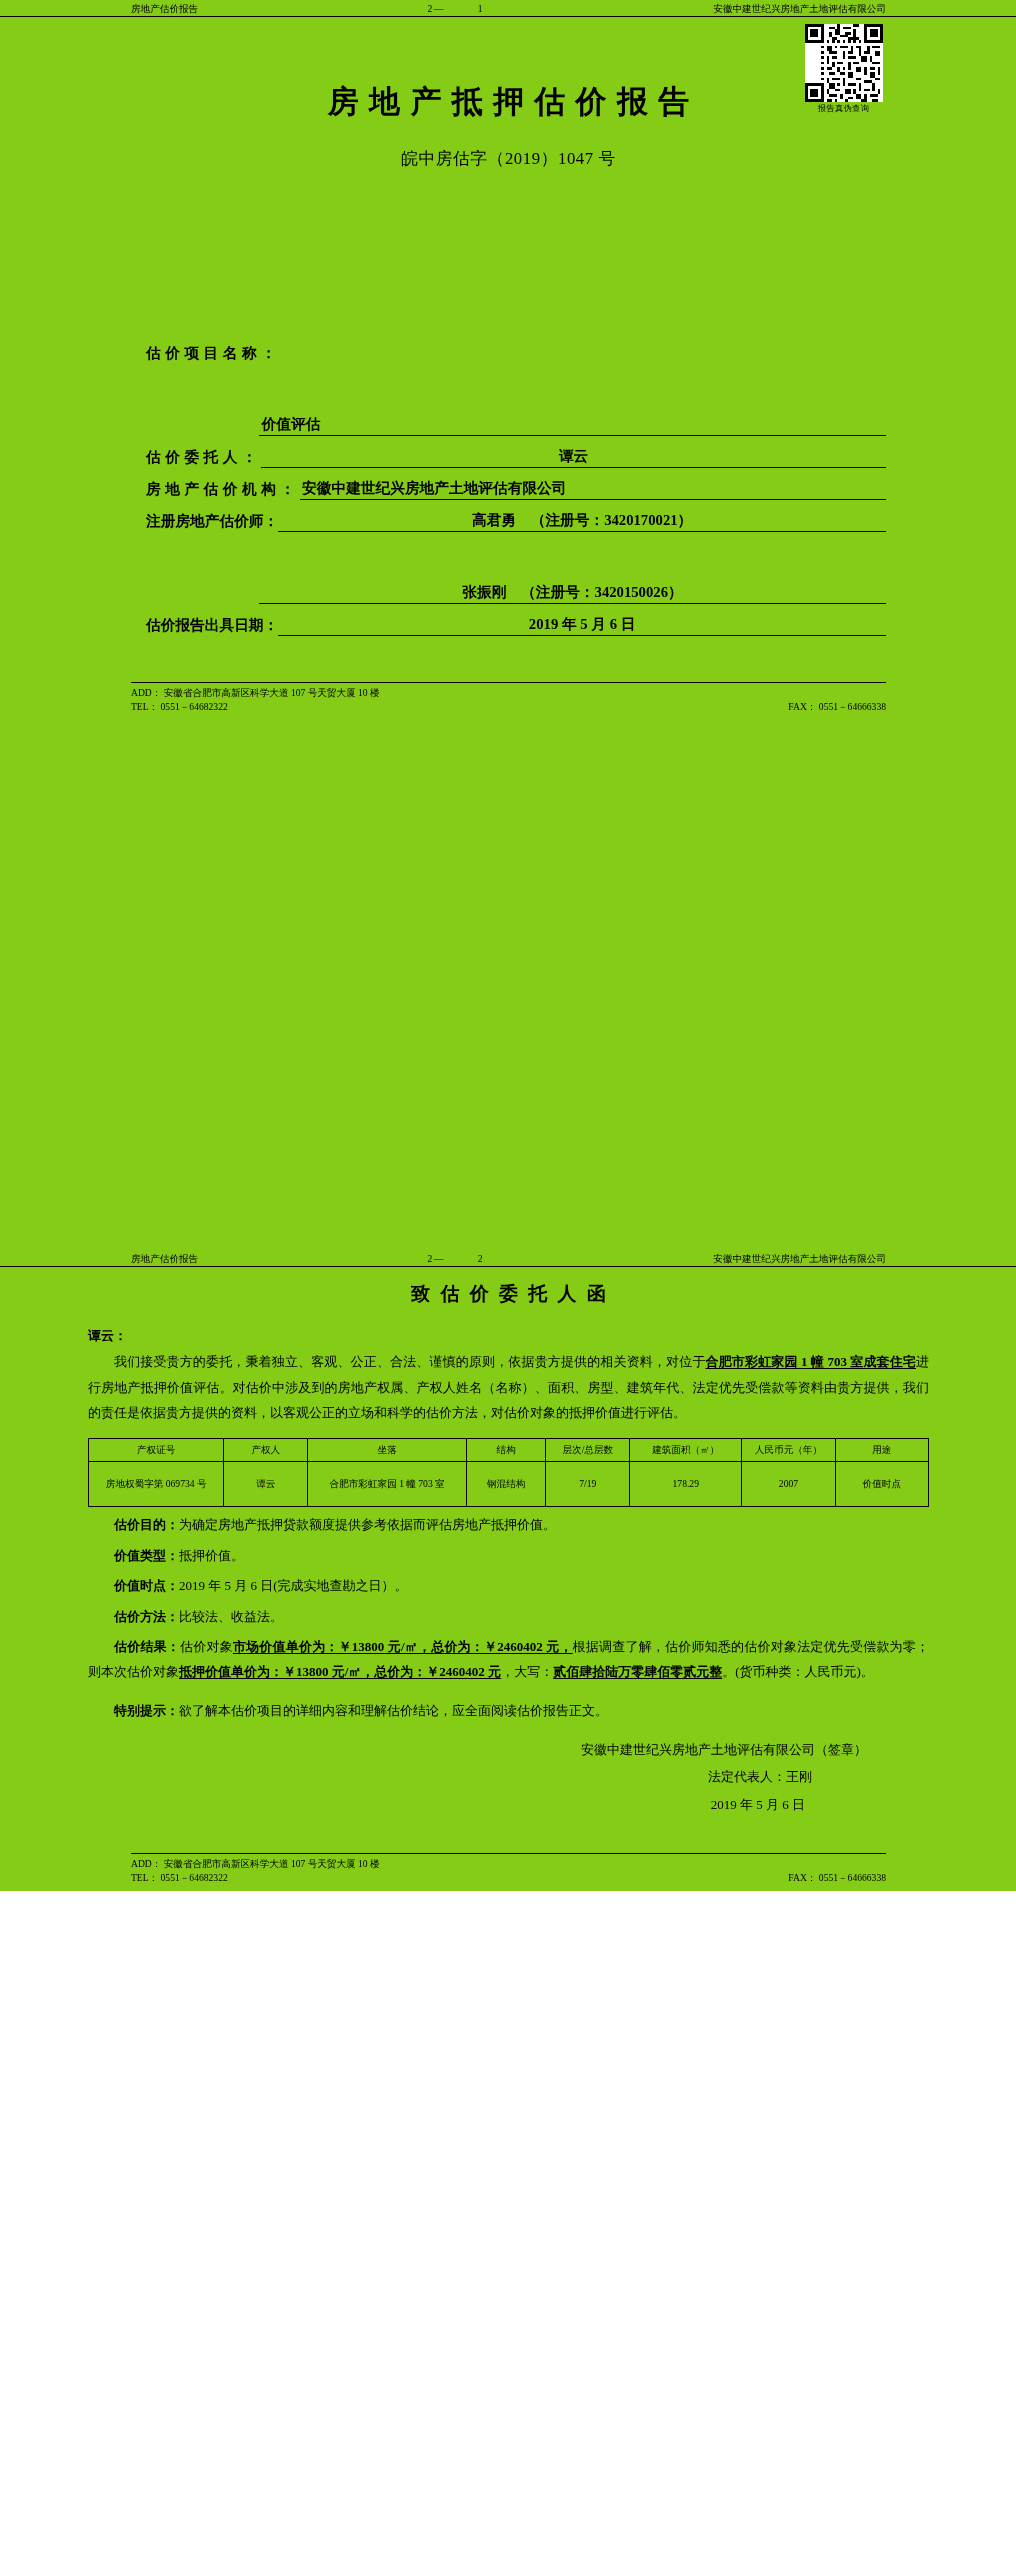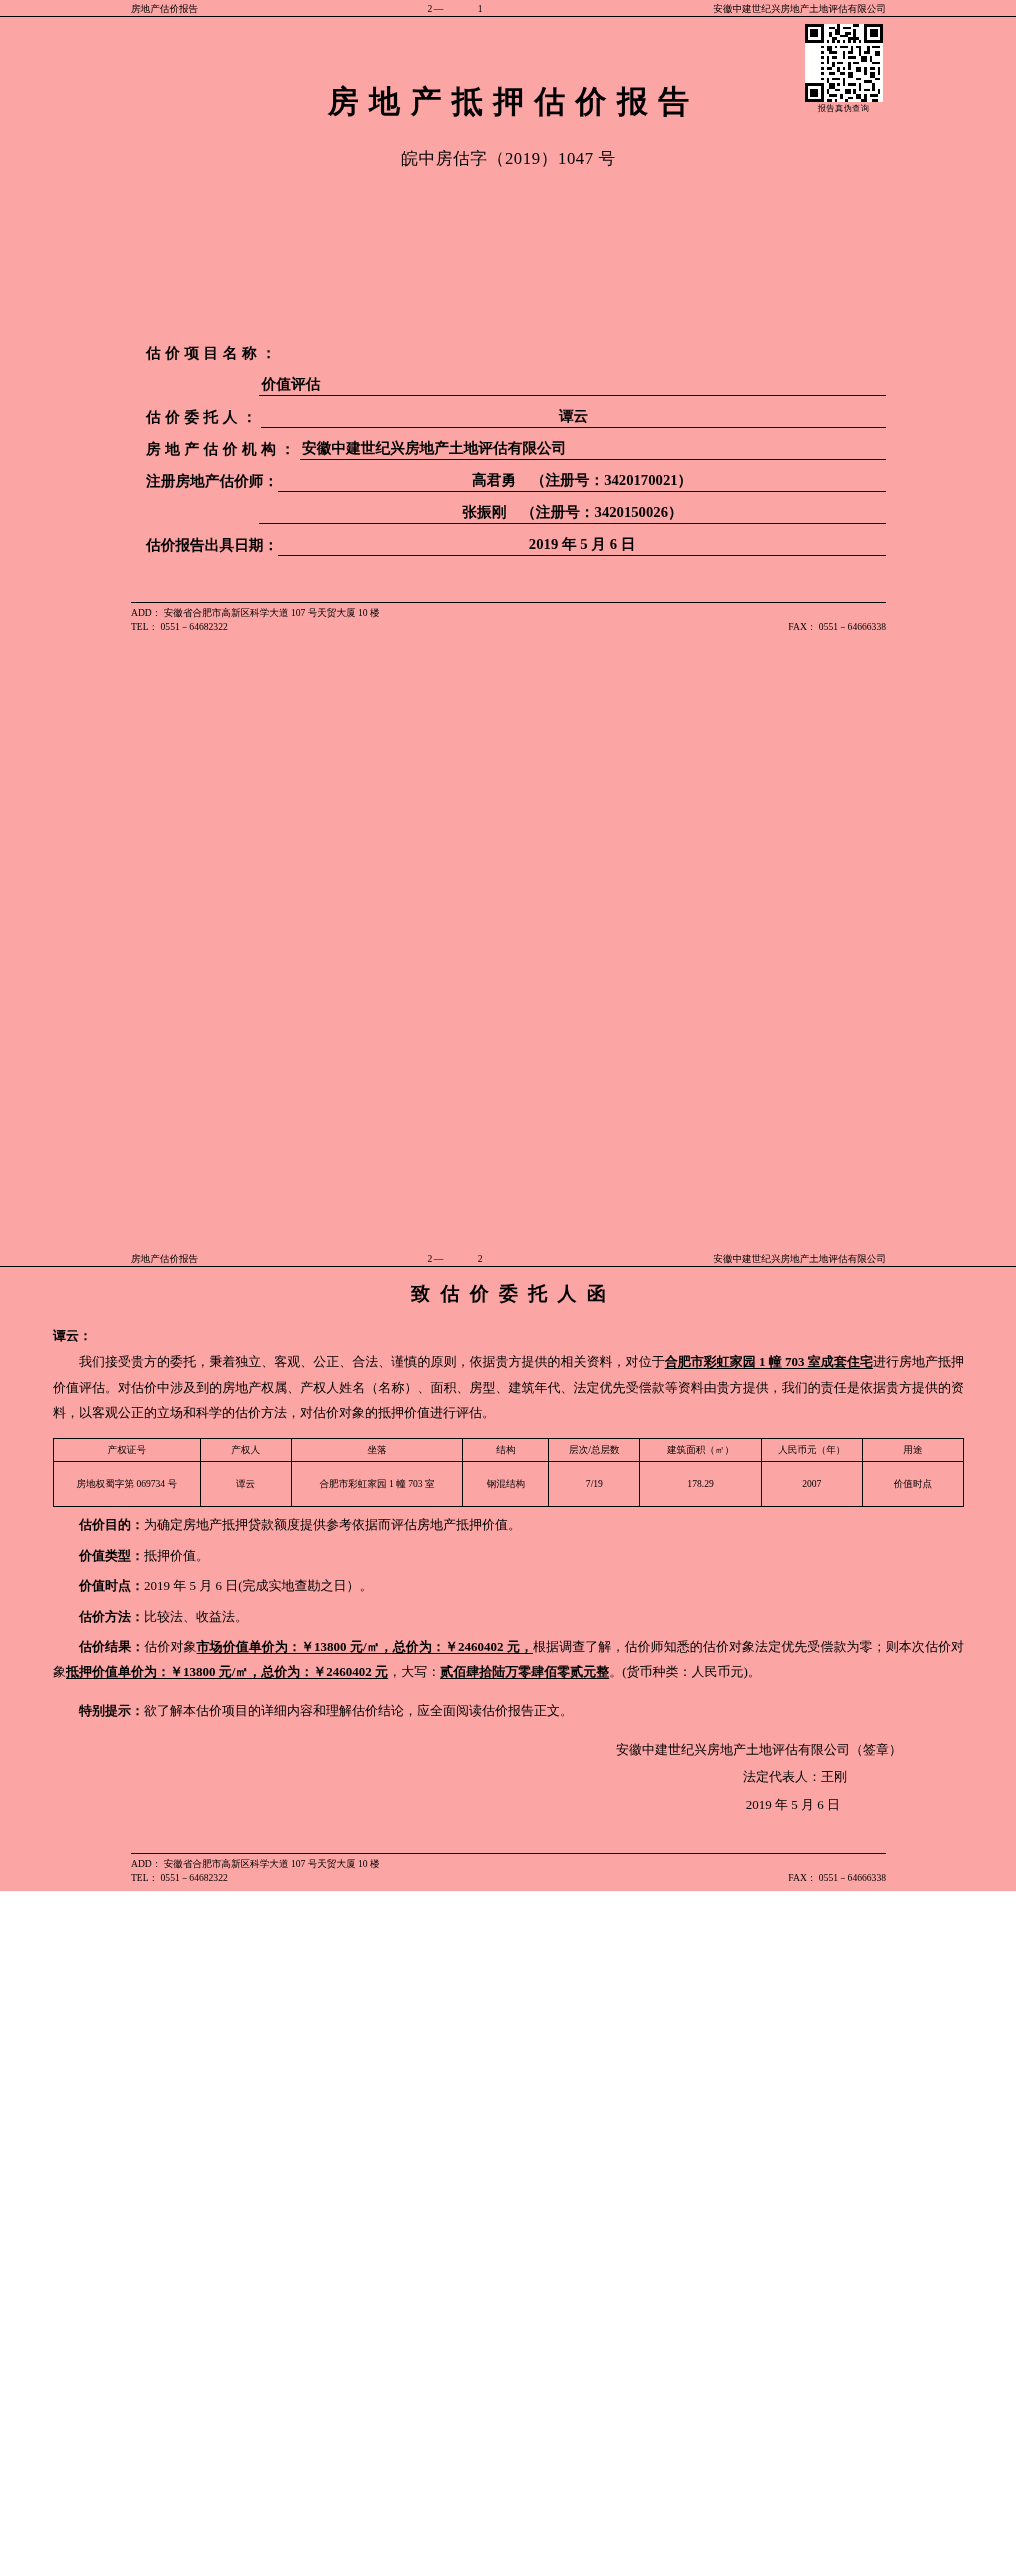--- a/index.html
+++ b/index.html
@@ -9,21 +9,21 @@
   }
   body {
     width: 1017px;
     font-family: "Liberation Serif", "DejaVu Serif", serif;
     color: #000;
   }
   .page {
     position: relative;
     width: 1017px;
     margin: 0 auto;
-    background: #fca5a5;
+    background: #84cc16;
   }
 
   
   .runhead {
     display: flex;
     align-items: flex-end;
     justify-content: space-between;
     font-size: 9.6px;
     padding: 0 131px 1.9px 131px;
     border-bottom: 0.6px solid #000;
@@ -98,20 +98,21 @@
     text-align: center;
     font-weight: bold;
     line-height: 22px;
     padding: 0 2.6px;
     white-space: nowrap;
     overflow: hidden;
   }
   .fval.left { text-align: left; }
   .fval.cont {
     margin-left: 113px;
+    margin-top: 40px;
   }
 
   .foot-rule {
     margin: 0 131px;
     border-top: 0.6px solid #000;
   }
   .footer-block {
     padding: 0 131px;
     font-size: 9.6px;
     line-height: 1.45;
@@ -130,21 +131,21 @@
   }
   .p2-title {
     text-align: center;
     font-size: 19px;
     font-weight: bold;
     letter-spacing: 10.3px;
     margin-top: 14px;
     padding-left: 10.3px;
   }
   .body {
-    padding: 0 53px;
+    padding: 0 88px;
     font-size: 13px;
     line-height: 1.95;
     text-align: justify;
   }
   .salutation {
     margin-top: 15.4px;
     font-weight: bold;
   }
   .para {
     text-indent: 2em;

